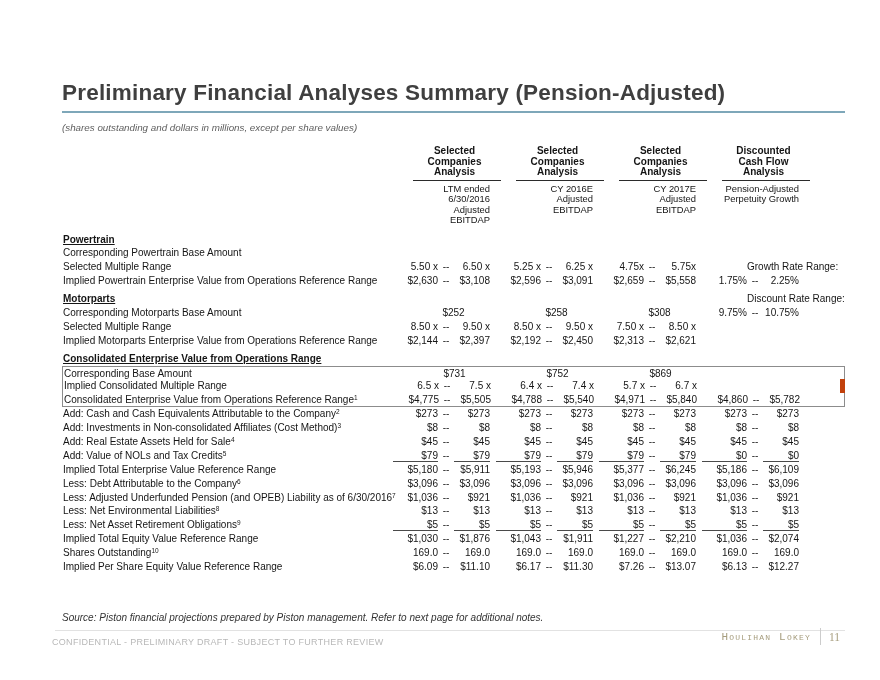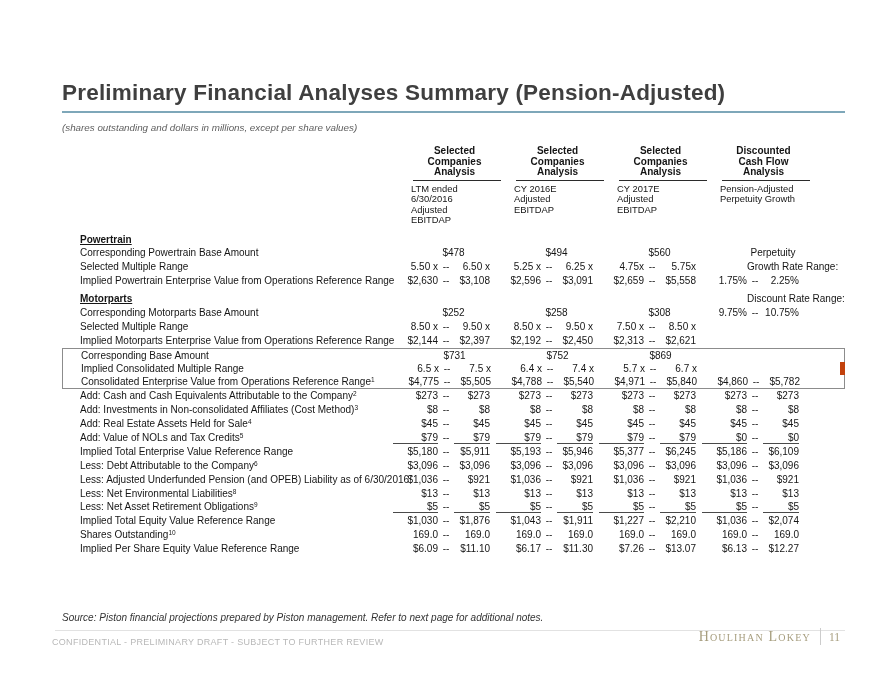--- a/index.html
+++ b/index.html
@@ -44,26 +44,26 @@
   .table-header { position: relative; margin-bottom: 7px; }
   .header-groups { margin-left: 325px; display: flex; }
   .hgroup { width: 97px; margin-left: 6px; }
   .ghead {
     display: block; font-weight: bold; font-size: 10px; line-height: 10.5px;
     text-align: center; white-space: pre-line; padding-left: 26px;
   }
   .hrule { display: block; height: 1px; background: #2b2b2b; width: 88px; margin: 2px 0 3px 20px; }
   .gsub {
     display: block; font-size: 9.4px; line-height: 10.5px;
-    text-align: left; white-space: pre-line; padding-left: 18px;
+    text-align: right; white-space: pre-line; padding-left: 18px;
   }
 
   
   .row { position: relative; height: 13.9px; font-size: 10px; }
-  .row-label { position: absolute; left: 18px; top: 1px; white-space: nowrap; text-align: right; }
+  .row-label { position: absolute; left: 1px; top: 1px; white-space: nowrap; text-align: right; }
   .row-label sup { font-size: 6.5px; vertical-align: 3px; line-height: 0; }
   .groups { position: absolute; left: 325px; top: 1px; display: flex; }
   .group { width: 97px; margin-left: 6px; display: flex; white-space: nowrap; }
   .group.span-cell { display: block; text-align: center; padding-left: 24px; }
   .group.span-cell.dcf-span { padding-left: 45px; }
   .cell { display: inline-block; }
   .cell.low  { width: 45px; text-align: right; }
   .cell.dash { width: 16px; text-align: center; color: #2a2a2a; }
   .cell.high { width: 36px; text-align: right; }
   .cell.rule { border-bottom: 1.2px solid #4a4a4a; }
@@ -81,22 +81,22 @@
     position: absolute; left: 62px; top: 604px;
     font-style: italic; font-size: 10px; color: #333333; white-space: nowrap;
   }
   .footer-rule { position: absolute; left: 55px; top: 622px; width: 790px; height: 1px; background: #e2e2e2; }
   .confidential {
     position: absolute; left: 52px; top: 629px;
     font-size: 9px; letter-spacing: 0.3px; color: #b8b8b8; white-space: nowrap;
   }
   .brand { position: absolute; top: 620px; right: 40px; display: flex; align-items: center; }
   .brand-name {
-    font-family: Liberation Serif, serif;
-    font-variant: small-caps; font-size: 14px; letter-spacing: 1.2px;
+    font-family: Liberation Mono, monospace;
+    font-variant: small-caps; font-size: 11px; letter-spacing: 1.2px;
     color: var(--brand); white-space: nowrap;
   }
   .brand-divider { width: 1px; height: 17px; background: #cccccc; margin: 0 8px 0 9px; }
   .page-num { font-family: "Liberation Serif", "DejaVu Serif", serif; font-size: 11.5px; color: var(--brand); }
 </style>
 </head>
 <body>
 
 <div class="slide" style="--accent: #7ea7b9; --brand: #a69d7e;">
 
@@ -141,26 +141,20 @@
         </div>
       </div>
     </div>
     <div class="table-rows">
         <div class="row section">
           <span class="row-label">Powertrain</span>
           <span class="groups"></span>
         </div>
         <div class="row">
           <span class="row-label">Corresponding Powertrain Base Amount</span>
-          <span class="groups">
-            <span class="group span-cell">$478</span>
-            <span class="group span-cell">$494</span>
-            <span class="group span-cell">$560</span>
-            <span class="group span-cell dcf-span">Perpetuity</span>
-          </span>
         </div>
         <div class="row">
           <span class="row-label">Selected Multiple Range</span>
           <span class="groups">
             <span class="group">
               <span class="cell low">5.50 x</span>
               <span class="cell dash">--</span>
               <span class="cell high">6.50 x</span>
             </span>
             <span class="group">
@@ -257,20 +251,24 @@
               <span class="cell dash">--</span>
               <span class="cell high">$2,450</span>
             </span>
             <span class="group">
               <span class="cell low">$2,313</span>
               <span class="cell dash">--</span>
               <span class="cell high">$2,621</span>
             </span>
             <span class="group span-cell"></span>
           </span>
+        </div>
+        <div class="row section">
+          <span class="row-label">Consolidated Enterprise Value from Operations Range</span>
+          <span class="groups"></span>
         </div>
         <div class="row box-start">
           <span class="row-label">Corresponding Base Amount</span>
           <span class="groups">
             <span class="group span-cell">$731</span>
             <span class="group span-cell">$752</span>
             <span class="group span-cell">$869</span>
             <span class="group span-cell"></span>
           </span>
         </div>

